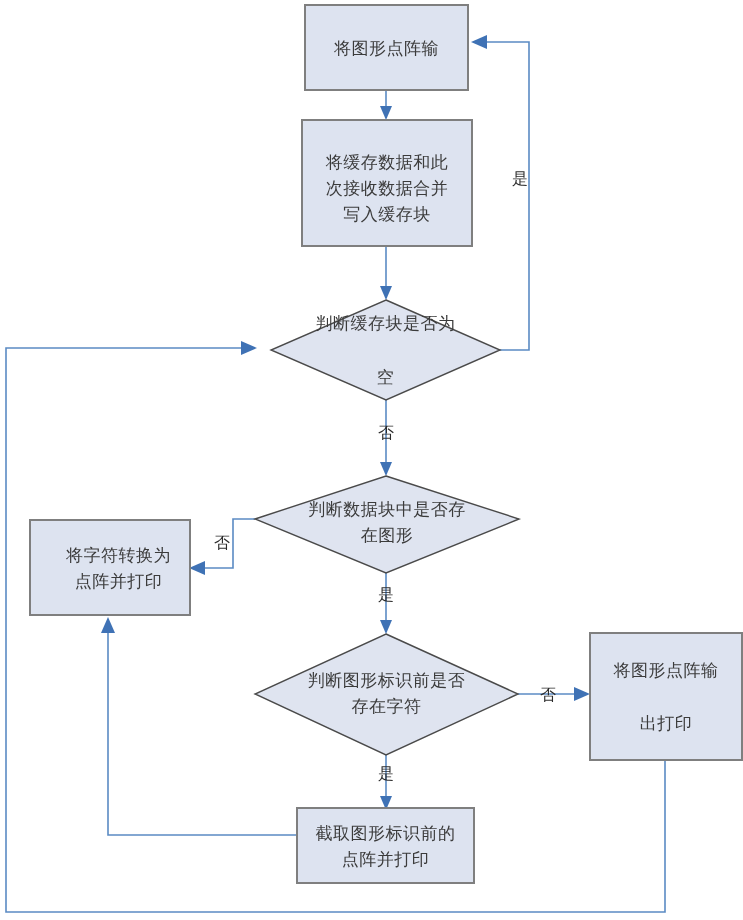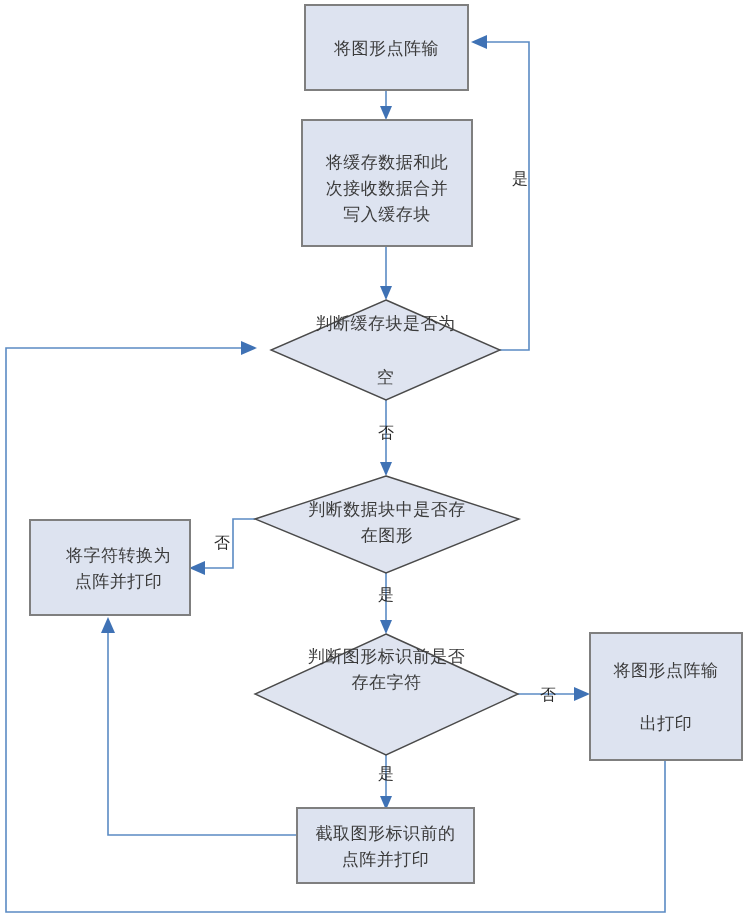--- a/index.html
+++ b/index.html
@@ -159,21 +159,21 @@
   <div class="node-text" style="left:271px; top:310px; width:229px; height:80px;gap:28px;">
     <span>判断缓存块是否为</span>
     <span>空</span>
   </div>
 
   <div class="node-text" style="left:255px; top:482px; width:264px; height:80px;">
     <span>判断数据块中是否存</span>
     <span>在图形</span>
   </div>
 
-  <div class="node-text" style="left:255px; top:629px; width:263px; height:80px;">
+  <div class="node-text" style="left:255px; top:653px; width:263px; height:80px;">
     <span>判断图形标识前是否</span>
     <span>存在字符</span>
   </div>
 
   <div class="node-text" style="left:30px; top:520px; width:177px; height:95px;">
     <span>将字符转换为</span>
     <span>点阵并打印</span>
   </div>
 
   <div class="node-text" style="left:590px; top:633px; width:152px; height:127px;gap:27px;">

